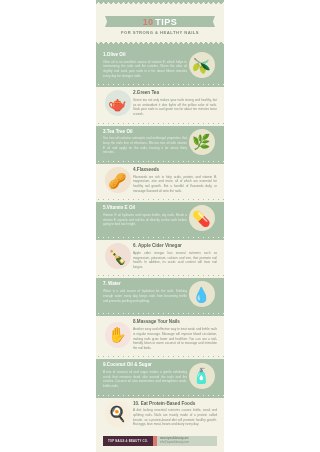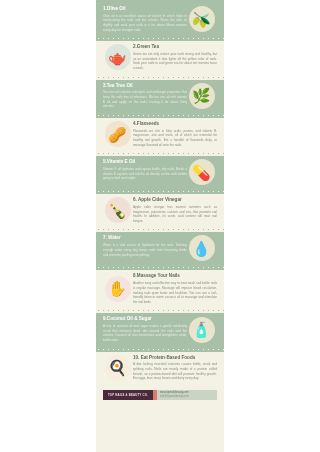--- a/index.html
+++ b/index.html
@@ -78,20 +78,31 @@
   #footer-right{flex:1;background:#c9d4c4;display:flex;flex-direction:column;justify-content:center;padding-left:3px;}
   #footer-right span{font-size:2.6px;line-height:1.5;color:#5f6b5a;}
   #footer-right .fr2{color:#8a8f84;}
   #footer-badge{width:4px;background:#d87b6e;}
 </style>
 </head>
 <body>
 
 <div id="page">
 
+  <div id="header" class="band-cream">
+    <div id="hdr-top-zig"></div>
+    <div id="ribbon">
+      <div id="ribbon-inner">
+        <span id="num10">10</span>
+        <span id="tipsword">TIPS</span>
+      </div>
+    </div>
+    <div id="subtitle">FOR STRONG &amp; HEALTHY NAILS</div>
+    <div id="hdr-bot-zig"></div>
+  </div>
 
   <div id="tips-container">
       <div class="tip band-green right-img">
         <div class="txt">
           <p class="tip-title">1.Olive Oil</p>
           <p class="tip-body">Olive oil is an excellent source of vitamin E, which helps in moisturizing the nails and the cuticles. Warm the olive oil slightly and soak your nails in it for about fifteen minutes every day for stronger nails.</p>
         </div>
         <div class="ill">
           <div class="circle" style="background: rgb(233, 228, 205);">🫒</div>
         </div>

